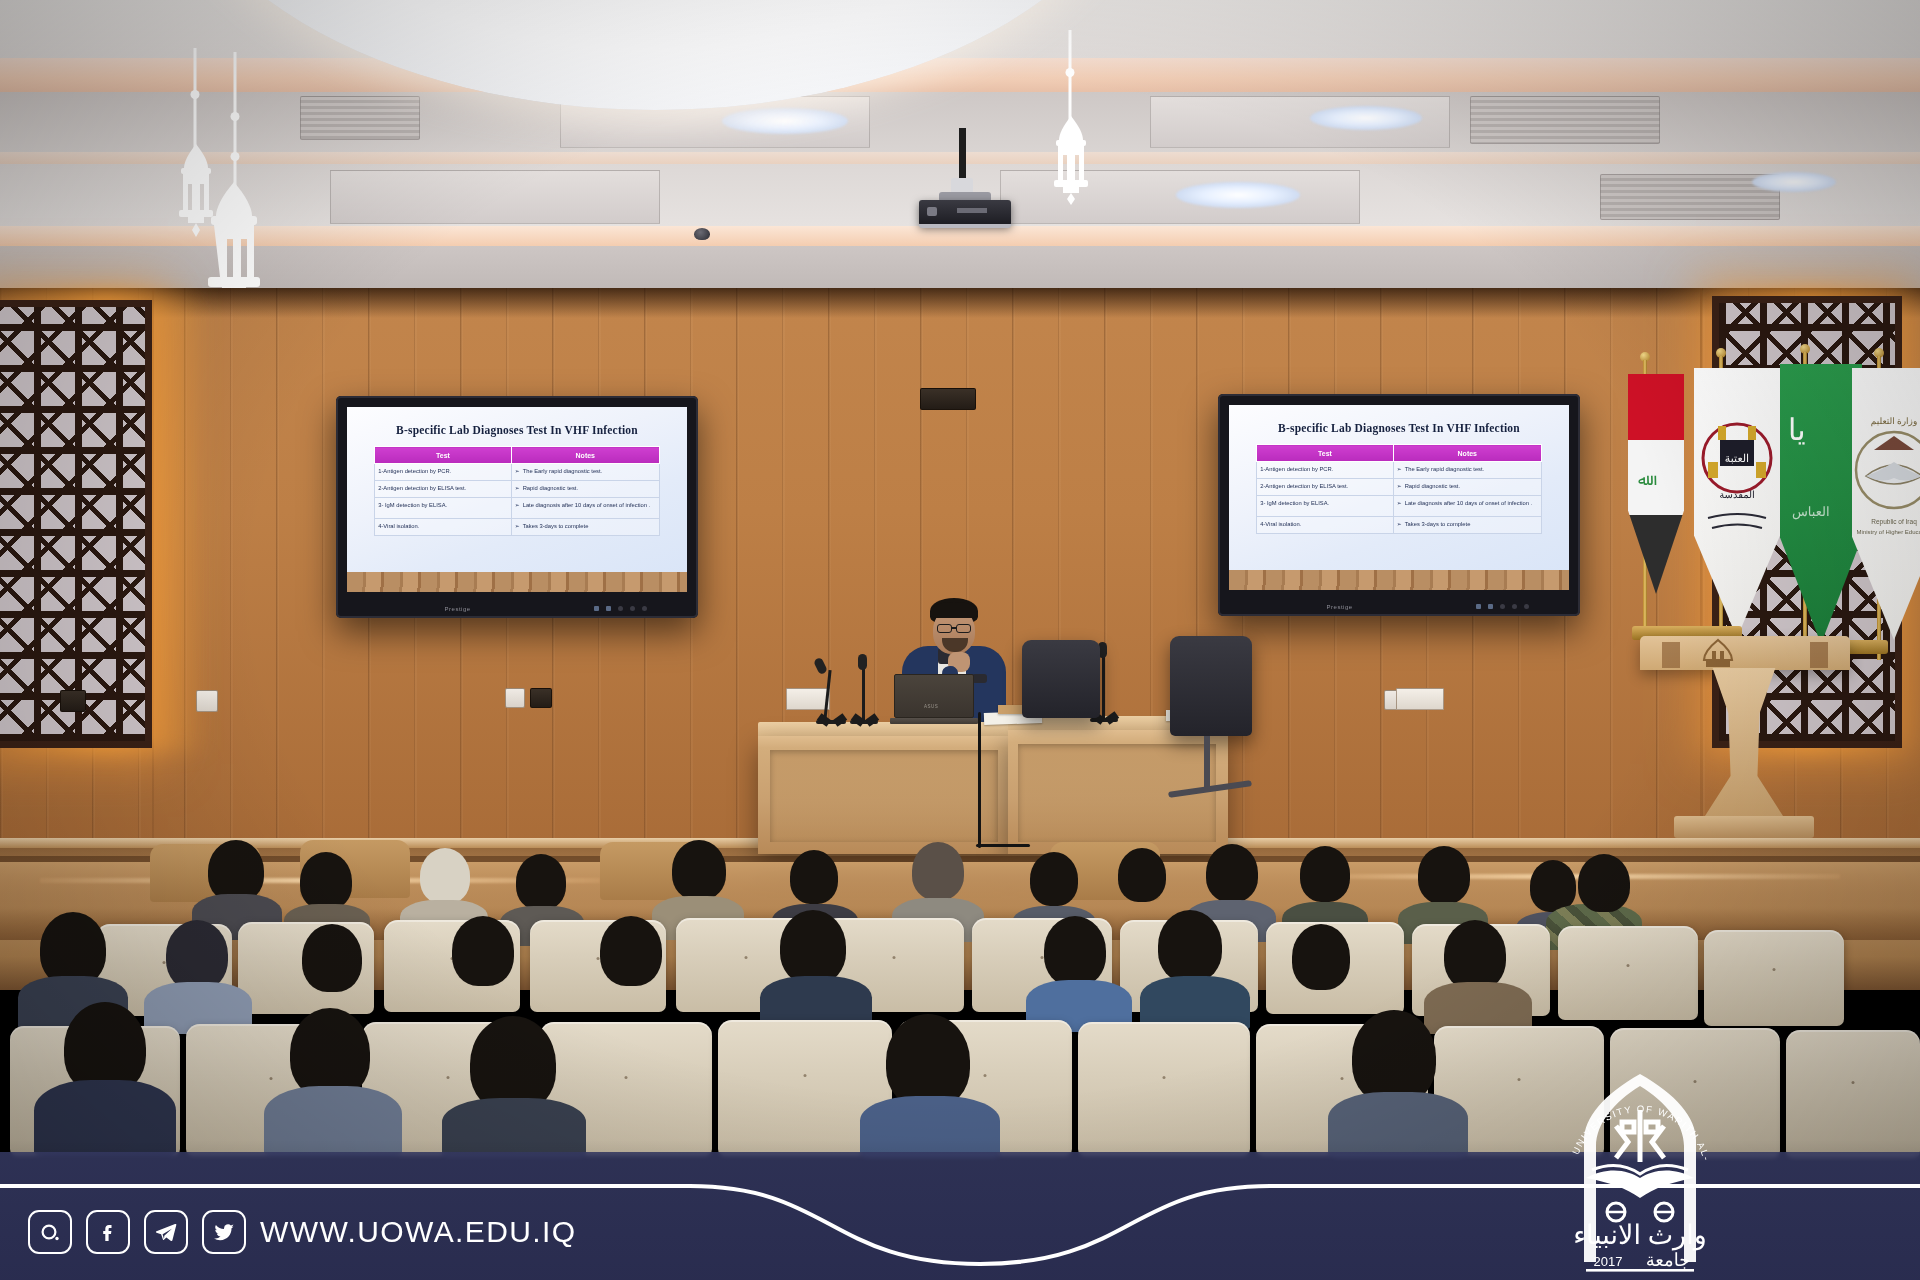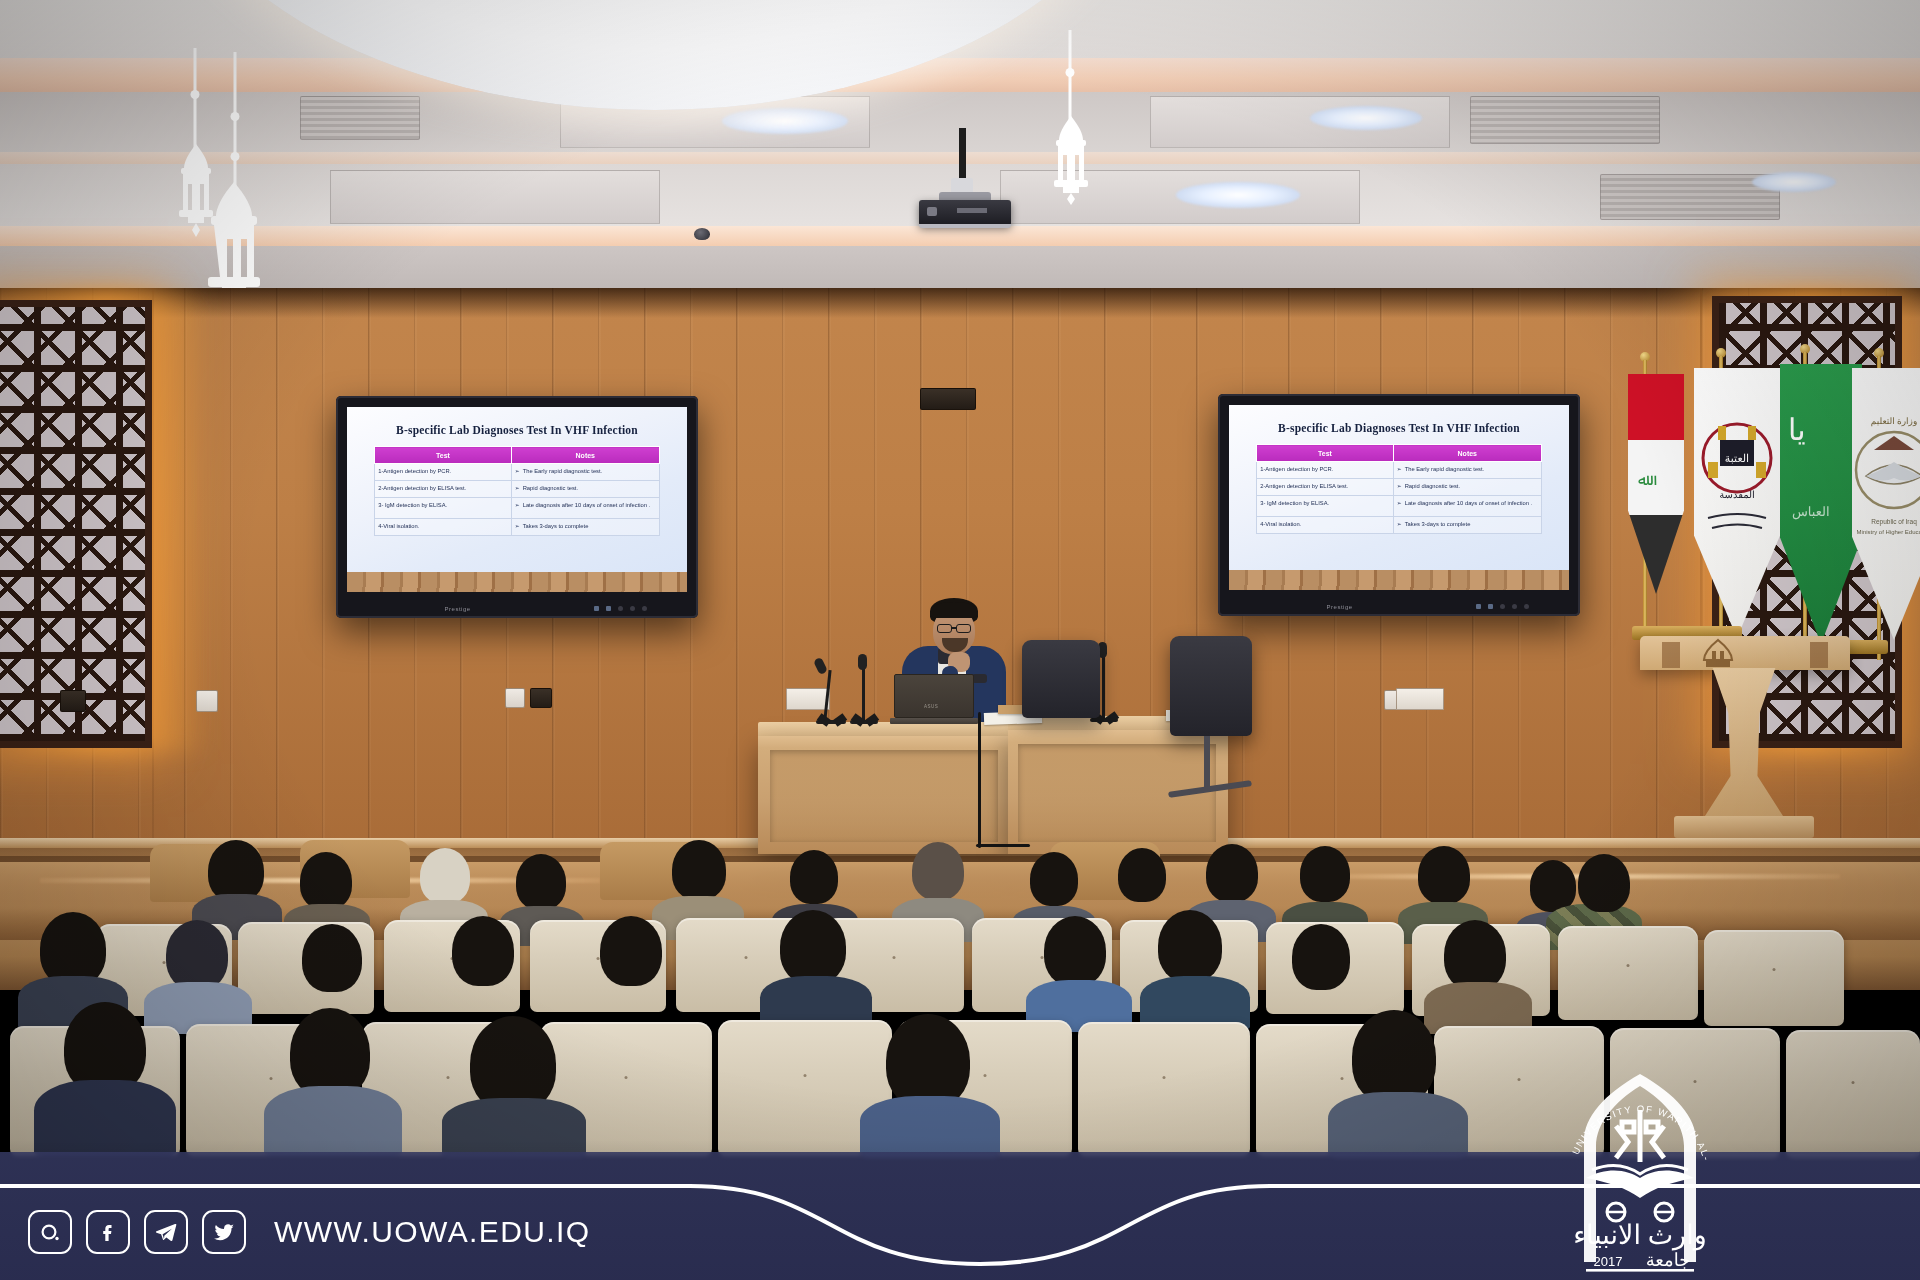--- a/index.html
+++ b/index.html
@@ -152,21 +152,21 @@
   .shoulders { position:absolute; border-radius:40% 40% 6% 6%; }
   .row-shade { position:absolute; left:0; width:100%; background:linear-gradient(180deg,rgba(0,0,0,0),rgba(0,0,0,.25)); }
 
   
   .footer { position:absolute; left:0; bottom:0; width:1920px; height:128px;
     background:linear-gradient(180deg,rgba(52,56,96,.88),rgba(44,47,84,.94)); backdrop-filter:blur(2px); }
   .footer-wave { position:absolute; left:0; bottom:0; width:1920px; height:128px; }
   .footer-inner { position:absolute; left:28px; bottom:26px; display:flex; align-items:center; gap:14px; }
   .soc { width:44px; height:44px; border:2px solid #fff; border-radius:11px;
     display:flex; align-items:center; justify-content:center; color:#fff; }
-  .site { color:#fff; font-size:30px; letter-spacing:1.4px; margin-left:14px; font-family:"Liberation Sans", sans-serif; }
+  .site { color:#fff; font-size:30px; letter-spacing:1.4px; margin-left:0; font-family:"Liberation Sans", sans-serif; }
 
   .logo { position:absolute; right:196px; bottom:8px; width:168px; height:206px; }
 
   .vignette { position:absolute; inset:0; pointer-events:none;
     background:radial-gradient(ellipse at 50% 46%, rgba(0,0,0,0) 52%, rgba(0,0,0,.30) 100%); }
 </style>
 </head>
 <body>
 
 <div id="stage">

